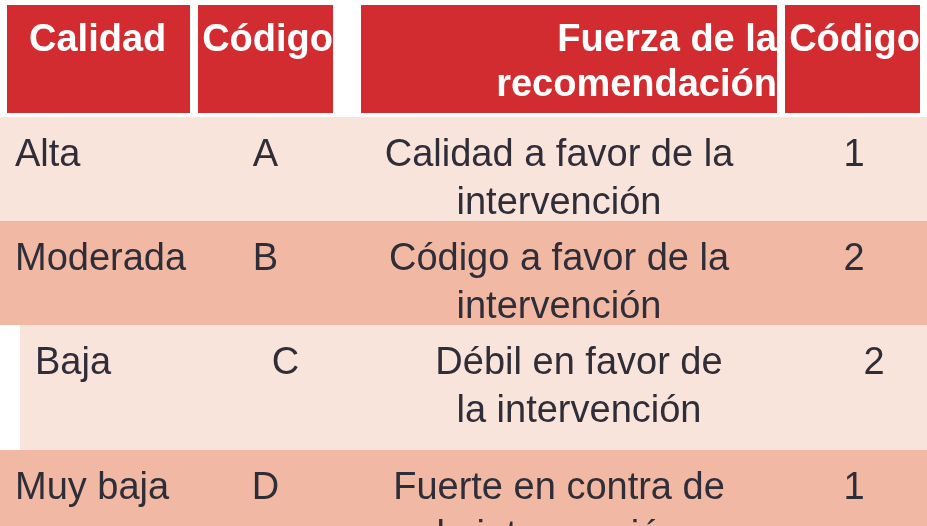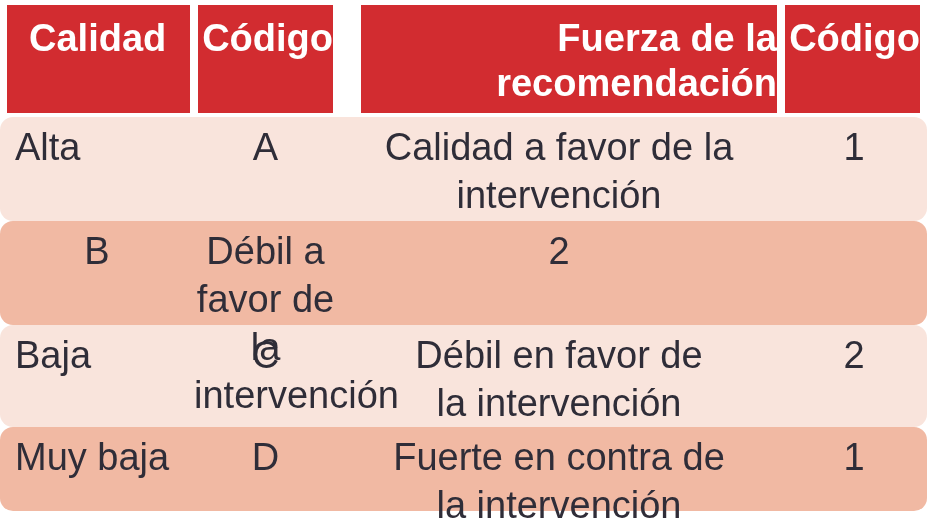--- a/index.html
+++ b/index.html
@@ -37,30 +37,29 @@
   .th.c3 { width: 436px; flex: 1; margin-left: 20px; }
   .th.c4 { width: 135px; }
   
   .tbody {
     margin-top: 4px;
   }
   .tr {
     display: grid;
     grid-template-columns: 194px 143px 444px 146px;
     box-sizing: border-box;
-    padding-top: 6px;
+    padding-top: 12px;
     font-size: 38px;
     line-height: 48px;
     color: var(--body-fg, #2f2d38);
-    border-radius: 13px;
   }
   .tr.light { background: var(--row-light, #f9e4dc); }
   .tr.dark  { background: var(--row-dark,  #f1b9a3); }
   .tr.h104 { height: 104px; }
-  .tr.h105 { height: 102px; }
+  .tr.h105 { height: 125px; margin-left: 20px; }
   .tr.h106 { height: 84px; }
   .td { box-sizing: border-box; }
   .td.c1 { text-align: left; padding-left: 15px; }
   .td.c2 { text-align: center; }
   .td.c3 { text-align: center; white-space: pre-line; }
   .td.c4 { text-align: center; }
 </style>
 </head>
 <body>
 
@@ -77,22 +76,23 @@
 
     <div class="tr light h104">
       <div class="td c1">Alta</div>
       <div class="td c2">A</div>
       <div class="td c3">Calidad a favor de la
 intervención</div>
       <div class="td c4">1</div>
     </div>
 
     <div class="tr dark h104">
+      <div class="td c1">Moderada</div>
       <div class="td c2">B</div>
-      <div class="td c3">Débil a favor de la
+      <div class="td c3">Código a favor de la
 intervención</div>
       <div class="td c4">2</div>
     </div>
 
     <div class="tr light h105">
       <div class="td c1">Baja</div>
       <div class="td c2">C</div>
       <div class="td c3">Débil en favor de
 la intervención</div>
       <div class="td c4">2</div>

